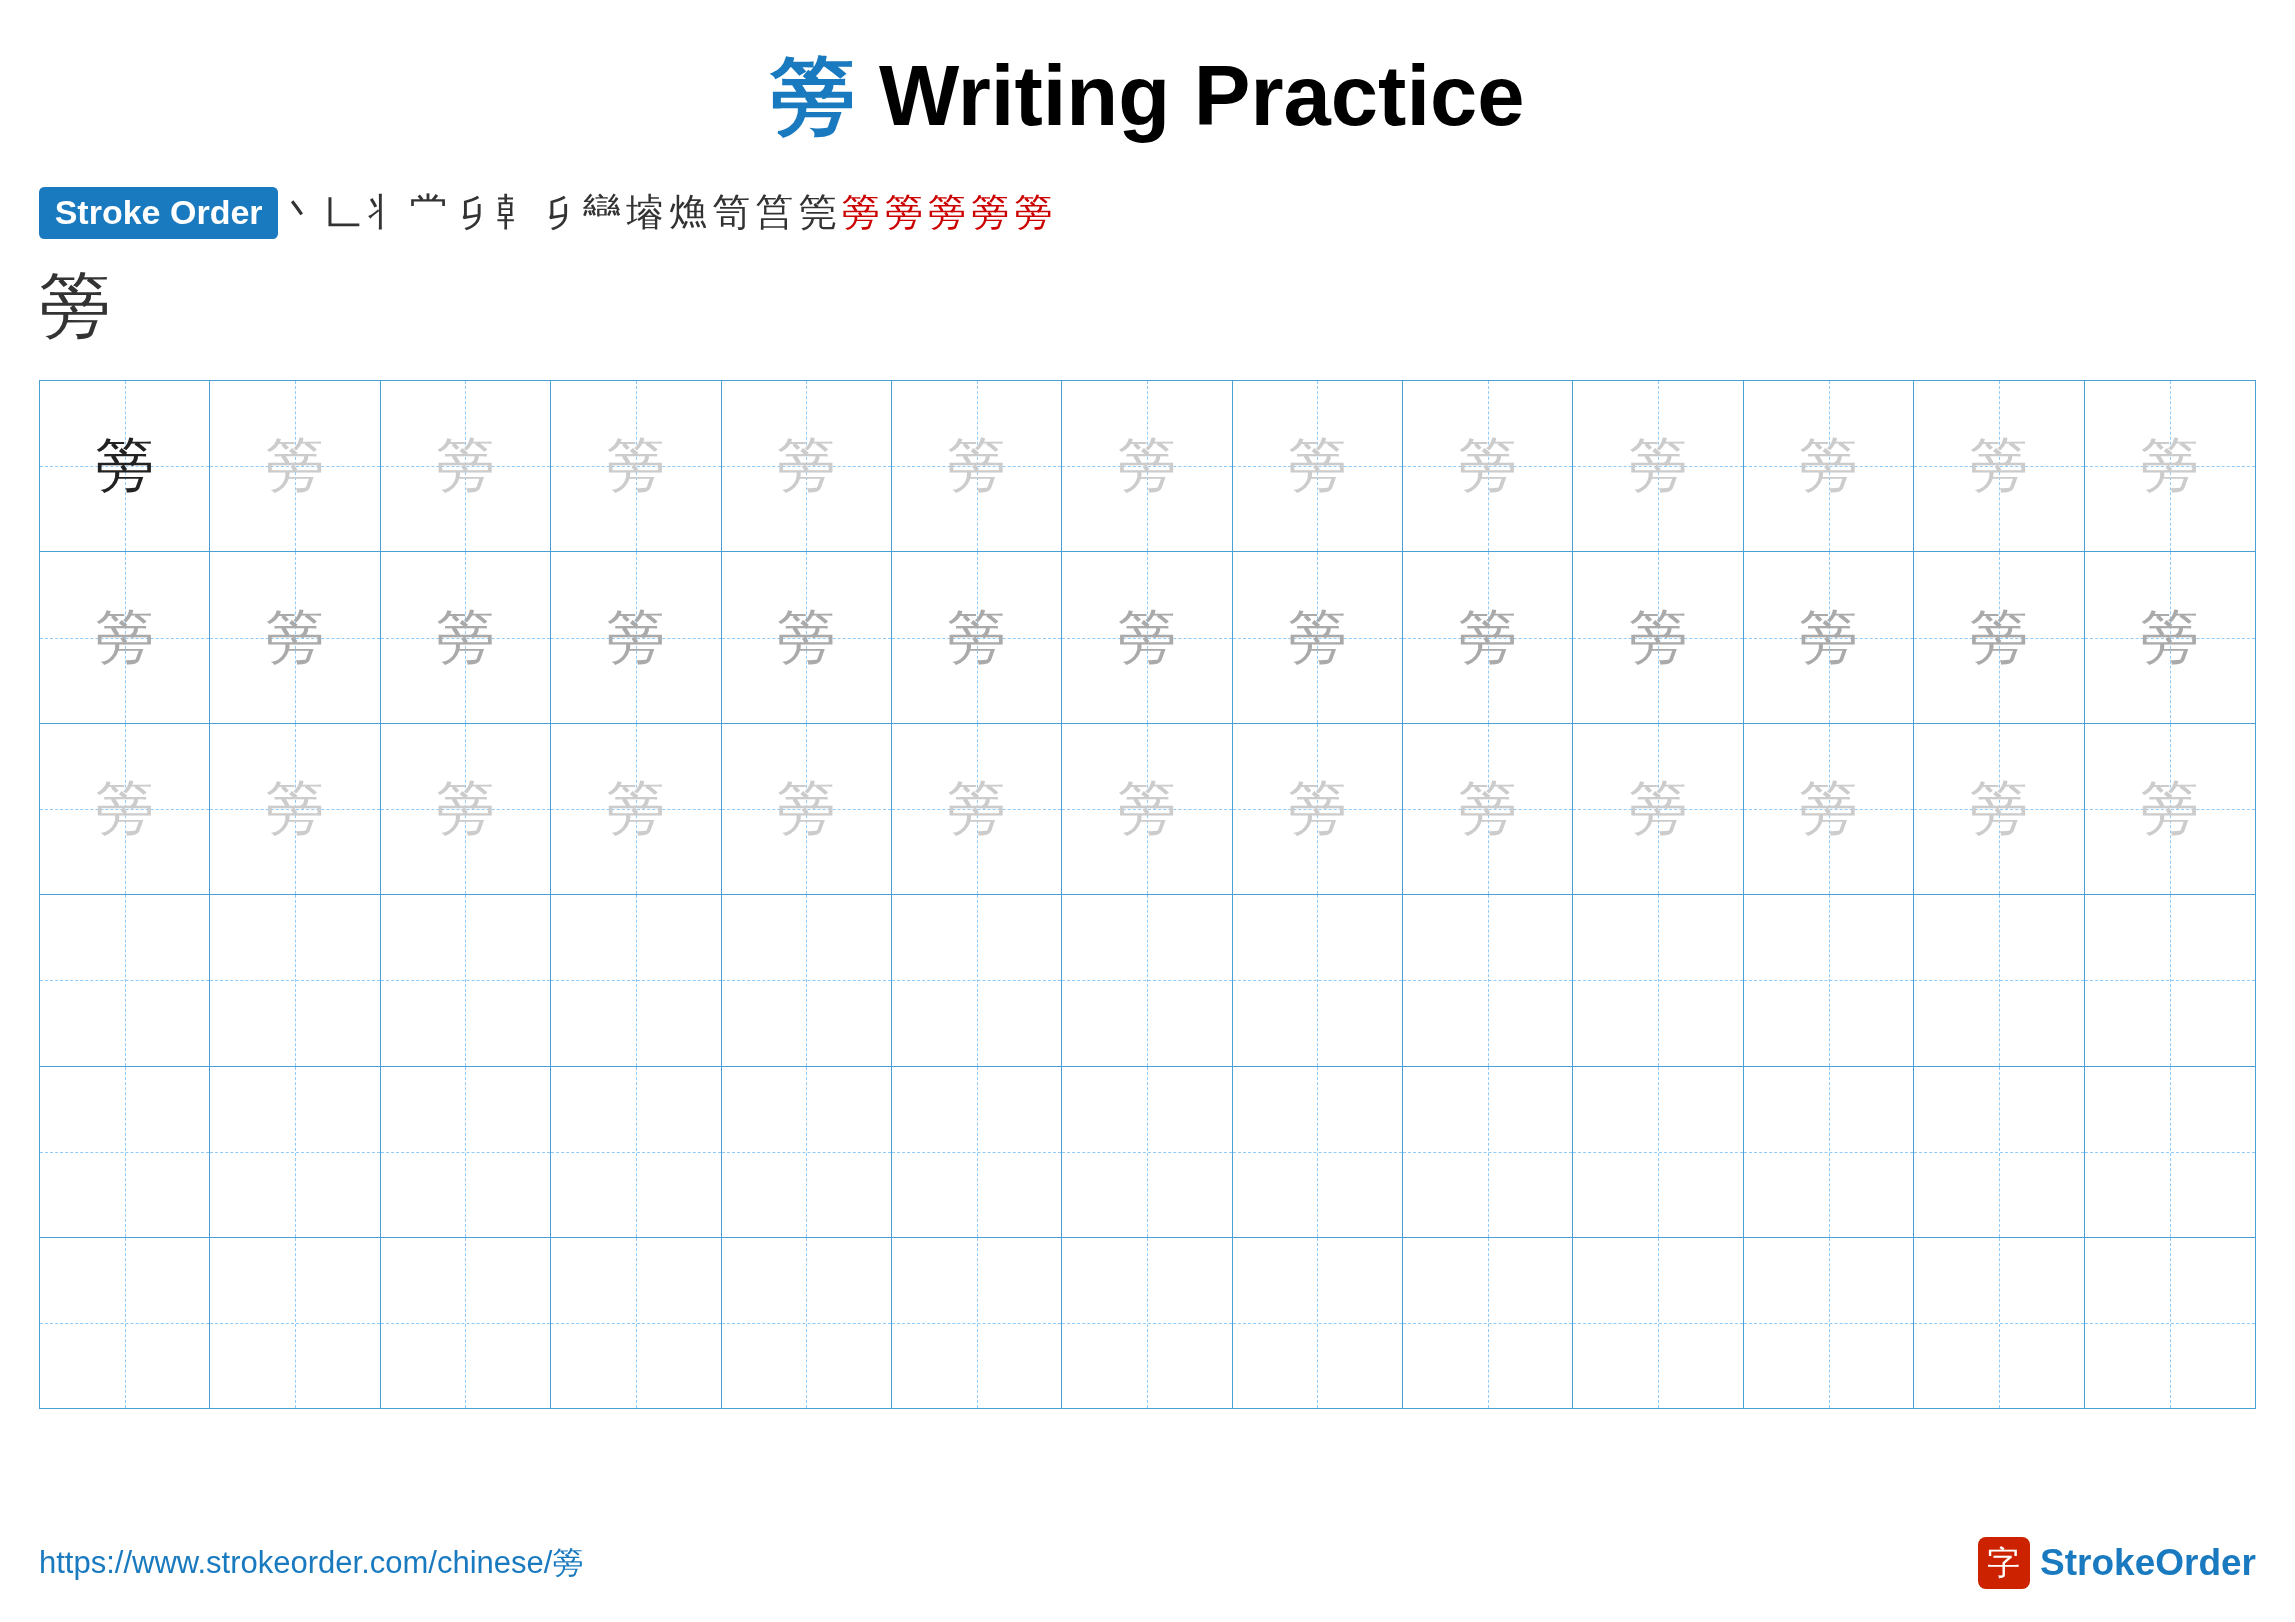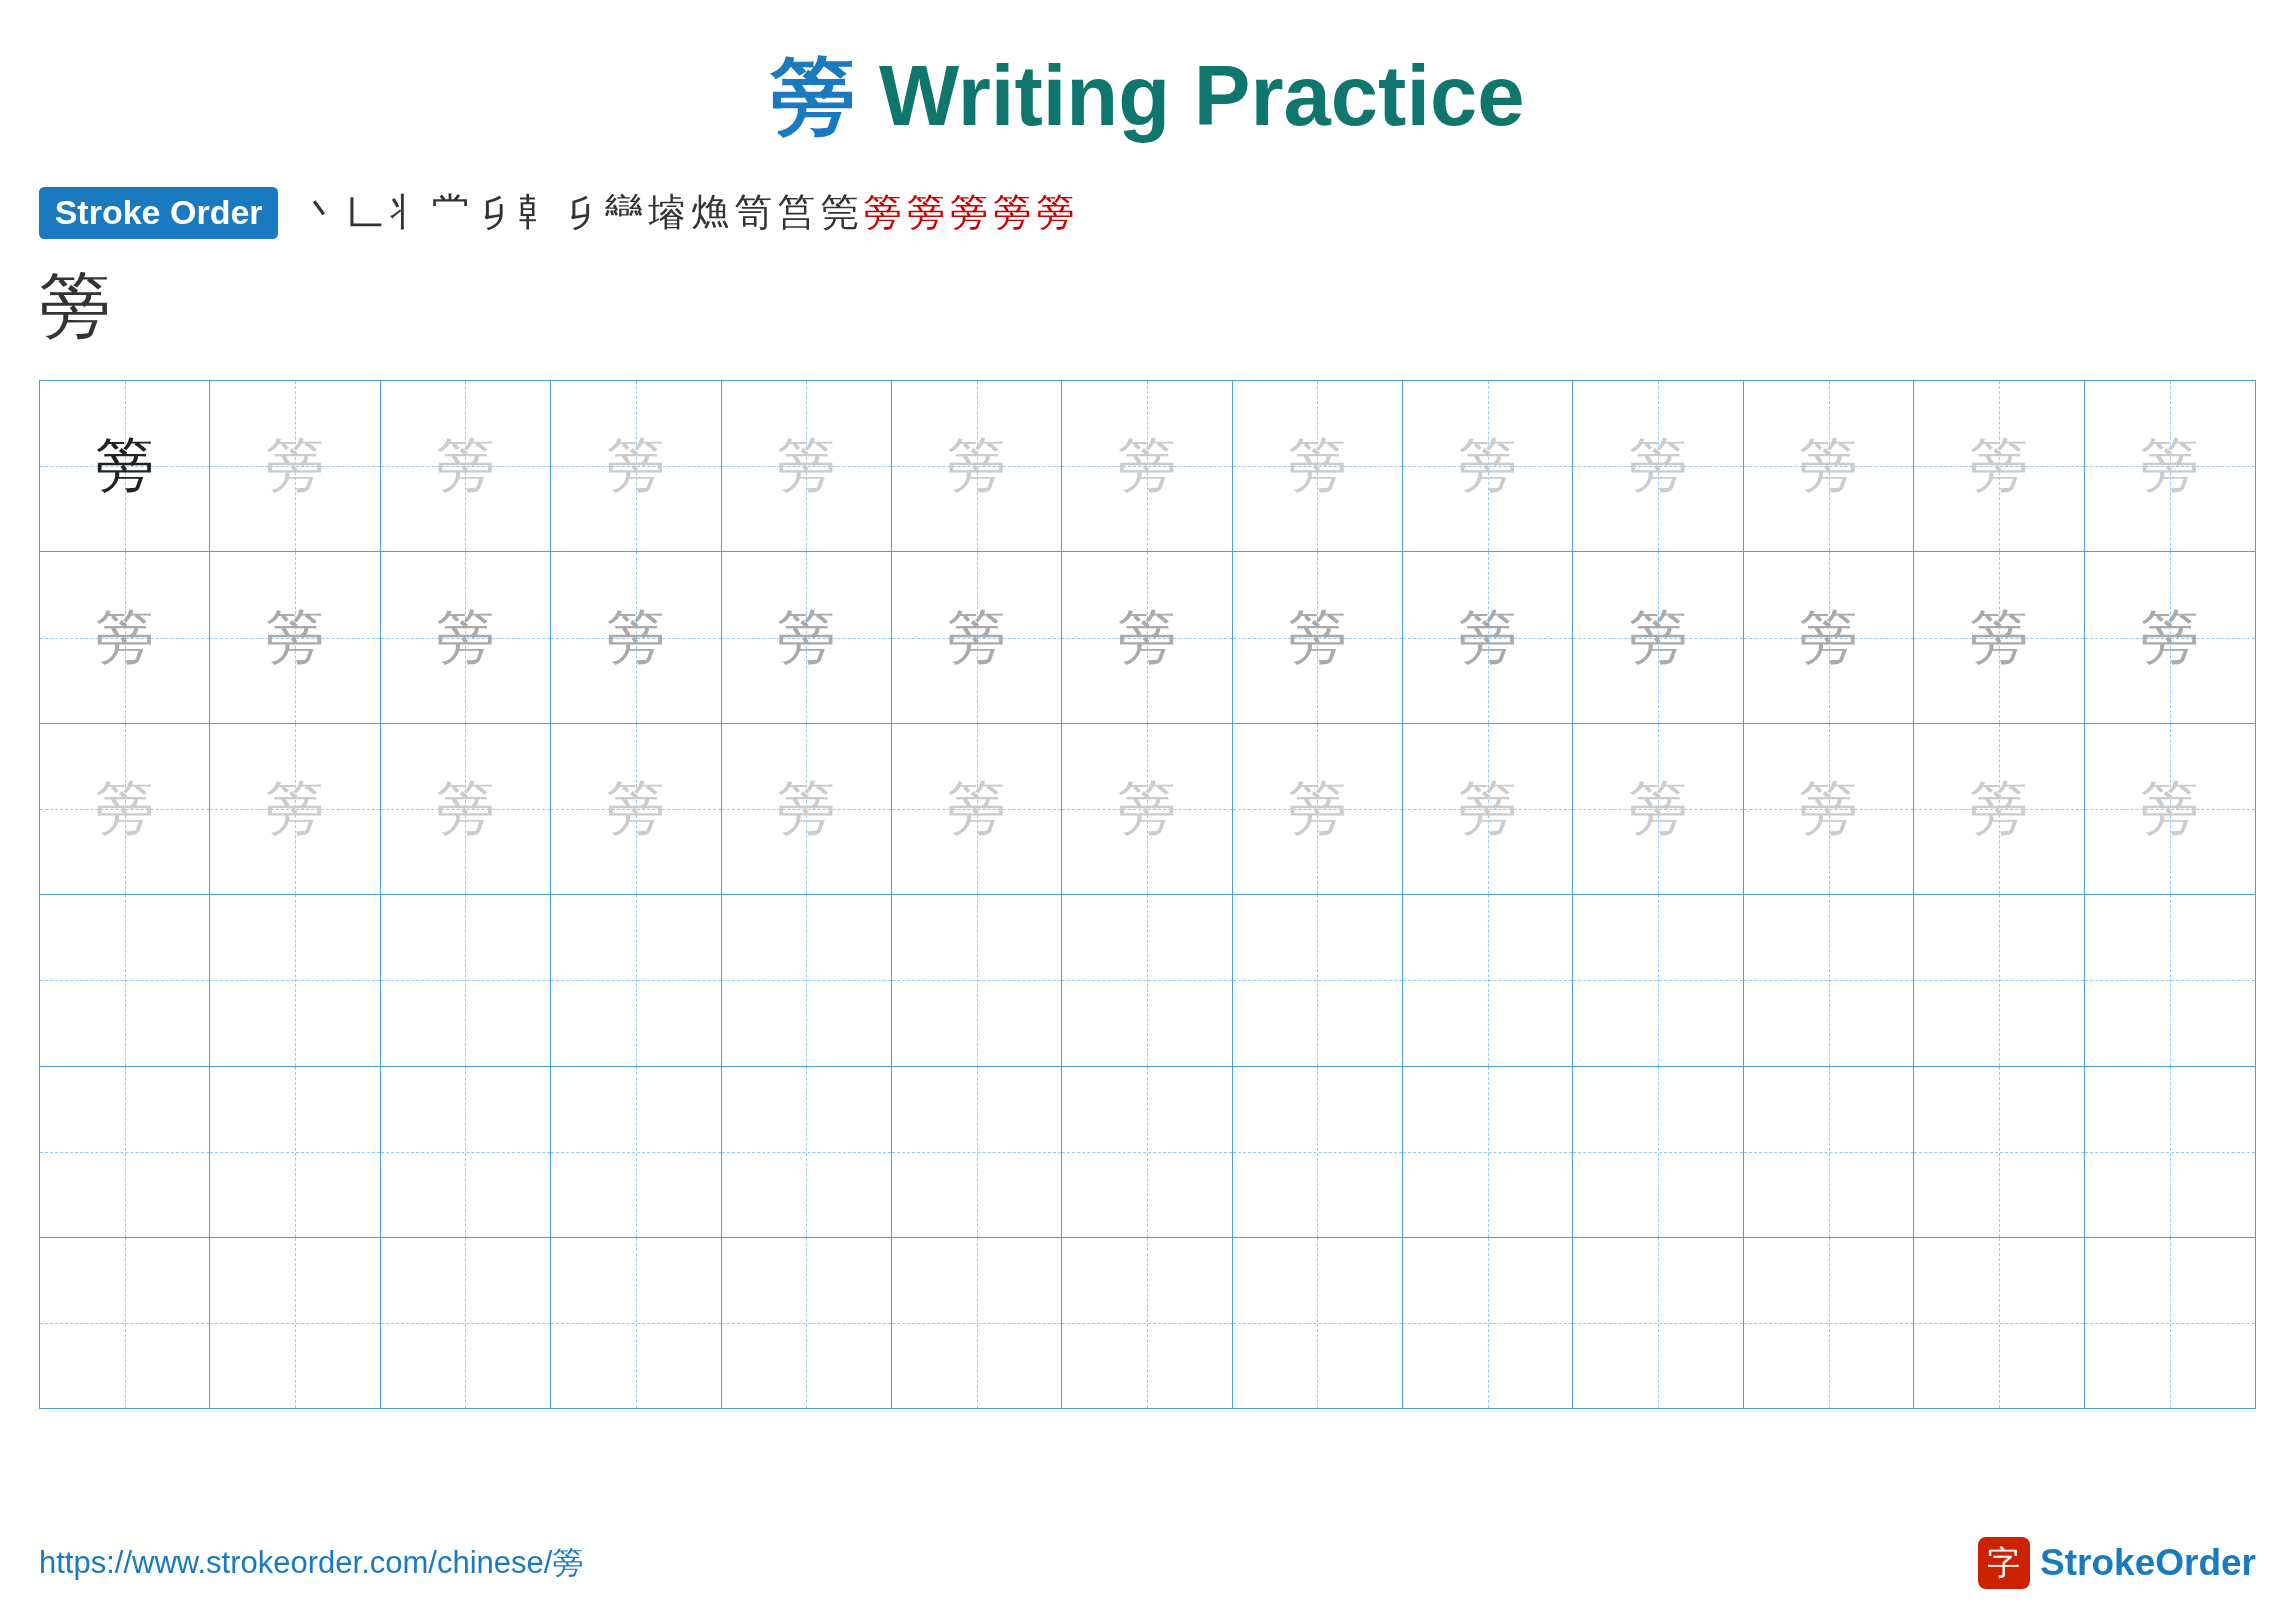--- a/index.html
+++ b/index.html
@@ -17,31 +17,31 @@
       text-align: center;
       padding-top: 39px;
       padding-bottom: 19.6px;
     }
     .title-char {
       color: #1a7abf;
       font-size: 85px;
       font-weight: bold;
     }
     .title-text {
-      color: #0f766e;
+      color: #000000;
       font-size: 85px;
       font-weight: bold;
     }
 
     
     .stroke-order-section {
       display: flex;
       align-items: center;
       padding: 13px 39px;
-      gap: 24px;
+      gap: 2px;
       flex-wrap: wrap;
     }
     .stroke-order-badge {
       background: #1a7abf;
       color: white;
       font-size: 34px;
       font-weight: bold;
       padding: 6.5px 15.7px;
       border-radius: 5.2px;
       white-space: nowrap;

